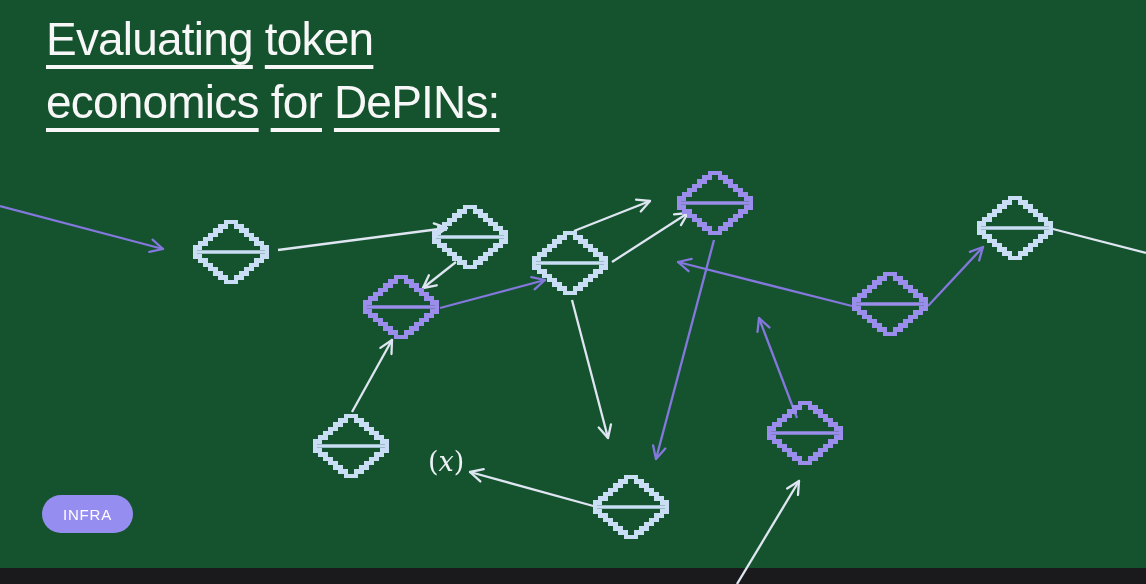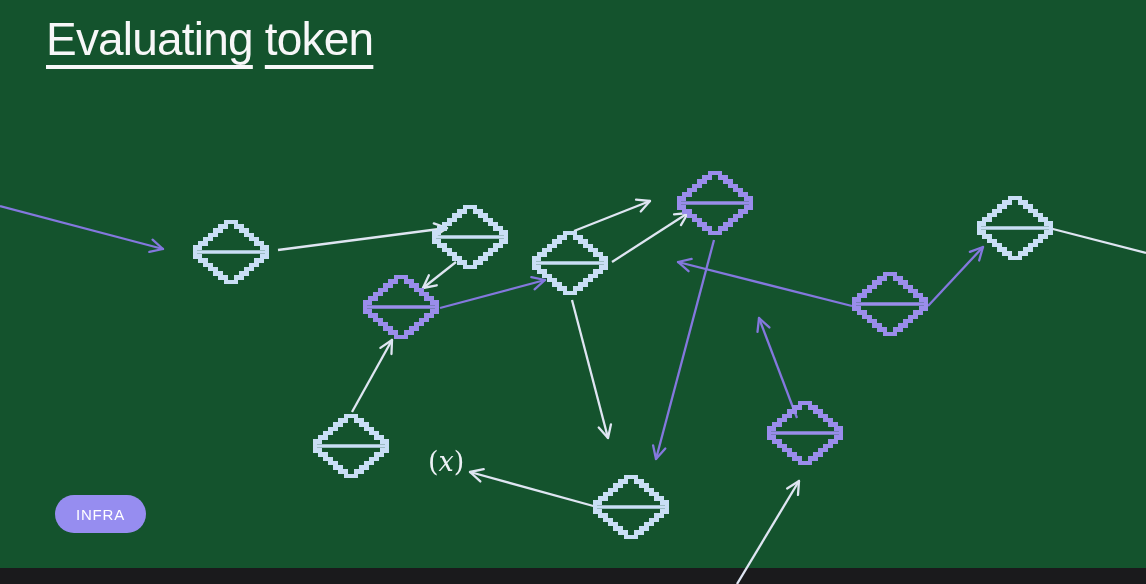--- a/index.html
+++ b/index.html
@@ -31,21 +31,21 @@
   .logo .paren { font-weight:400; font-size:1.02em; }
   .logo .logo-x {
     font-family:"DejaVu Serif", serif; font-style:italic;
     font-size:0.88em; padding:0 1px;
   }
   .xlabel {
     position:absolute; left:428px; top:446px; z-index:3;
     color:#eef1f6; font-family:"DejaVu Serif", serif; font-size:27px;
   }
   .xlabel .ital { font-style:italic; }
-  .tags { position:absolute; left:55px; top:495px; z-index:3; display:flex; gap:6px; }
+  .tags { position:absolute; left:42px; top:495px; z-index:3; display:flex; gap:6px; }
   .tag {
     box-sizing:border-box; height:38px; display:inline-flex;
     align-items:center; padding:0 21px; border-radius:19px;
     color:#ffffff; font-size:15px; letter-spacing:0.8px; font-weight:400;
     white-space:nowrap;
   }
   .tag.outline { border:1.5px solid #f0f0f0; background:transparent; }
 </style>
 </head>
 <body style="background: rgb(6, 6, 7);">
@@ -165,20 +165,21 @@
         <line x1="597" y1="507" x2="665" y2="507" stroke="#c9def5" stroke-width="3.6"></line>
       </g>
       <g>
         <path d="M 315 446 V 441.7142857142857 H 320.14285714285717 V 437.42857142857144 H 325.28571428571433 V 433.14285714285717 H 330.4285714285715 V 428.8571428571429 H 335.57142857142867 V 424.5714285714286 H 340.71428571428584 V 420.28571428571433 H 345.857142857143 V 416.00000000000006 H 351.00000000000017 H 356.14285714285734 V 420.28571428571433 H 361.2857142857145 V 424.5714285714286 H 366.4285714285717 V 428.8571428571429 H 371.57142857142884 V 433.14285714285717 H 376.714285714286 V 437.42857142857144 H 381.8571428571432 V 441.7142857142857 H 387.00000000000034 V 446 V 450.2857142857143 H 381.8571428571432 V 454.57142857142856 H 376.714285714286 V 458.85714285714283 H 371.57142857142884 V 463.1428571428571 H 366.4285714285717 V 467.4285714285714 H 361.2857142857145 V 471.71428571428567 H 356.14285714285734 V 475.99999999999994 H 351.00000000000017 H 345.857142857143 V 471.71428571428567 H 340.71428571428584 V 467.4285714285714 H 335.57142857142867 V 463.1428571428571 H 330.4285714285715 V 458.85714285714283 H 325.28571428571433 V 454.57142857142856 H 320.14285714285717 V 450.2857142857143 H 315 V 446 Z" fill="none" stroke="#c9def5" stroke-width="4.6" shape-rendering="crispEdges"></path>
         <line x1="317" y1="446" x2="385" y2="446" stroke="#c9def5" stroke-width="3.6"></line>
       </g>
     </svg>
 
   <h1 id="title" class="title" style="color: rgb(247, 247, 248);">
       <div><span class="word">Evaluating</span> <span class="word">token</span></div>
+      <div><span class="word">economics</span> <span class="word">for</span> <span class="word">DePINs:</span></div>
     </h1>
 
 
   <div class="xlabel"><span>(</span><span class="ital">x</span><span>)</span></div>
 
   <div class="tags">
     <span class="tag filled" id="tag-infra" style="background: rgb(150, 141, 240);">INFRA</span>
   </div>
 
 </div>

